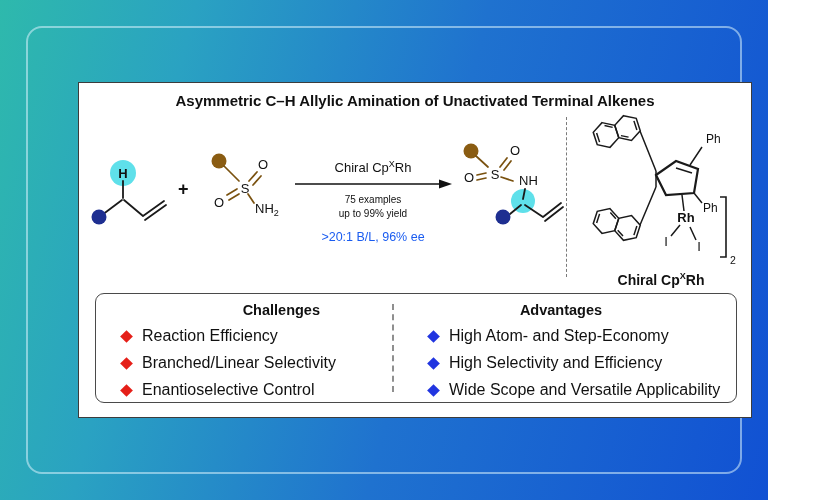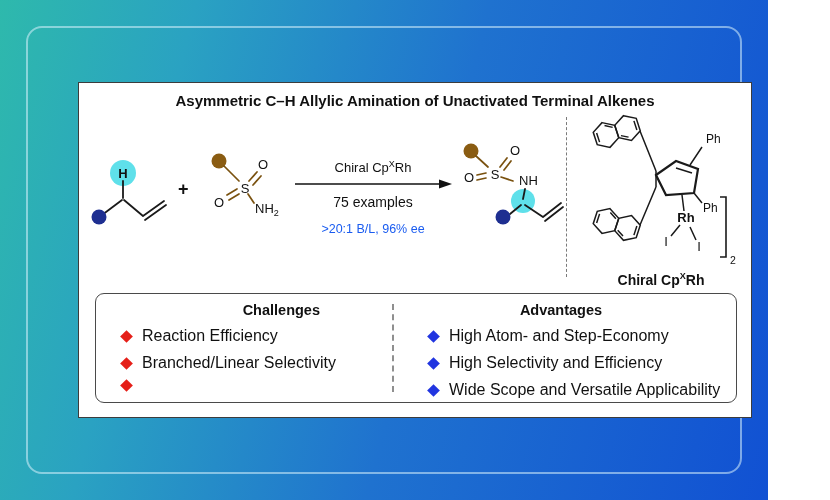--- a/index.html
+++ b/index.html
@@ -11,21 +11,21 @@
   .card { position:absolute; left:78px; top:82px; width:674px; height:336px;
           background:#ffffff; border:1px solid #3c3c3c; }
   .title { position:absolute; top:9px; left:0; right:0; text-align:center;
            font-size:15px; font-weight:bold; color:#111; }
   .abs { position:absolute; }
   .plus { left:99px; top:96px; font-size:18px; font-weight:600; color:#111; }
   .arrow-block { left:212px; top:76px; width:164px; text-align:center; color:#111; }
   .cat-line { font-size:13px; margin-bottom:3px; }
   .sup { vertical-align:super; font-size:9px; }
   .arrow-svg { display:block; margin:2px auto 3px auto; }
-  .cond { font-size:14px; line-height:1.32; }
+  .cond { font-size:10px; line-height:1.32; }
   .cond-blue { font-size:12.5px; line-height:1.32; color:#1a5cf0;margin-top:9px; }
   .scheme-divider { left:487px; top:34px; height:160px; width:0;
                     border-left:1.5px dashed #7a7a7a; }
   .cat-label { left:497px; top:188px; width:170px; text-align:center;
                font-size:14px; font-weight:bold; color:#111; }
   .panel { left:16px; top:210px; width:642px; height:110px;
            border:1.5px solid #4a4a4a; border-radius:9px; }
   .panel-heading { position:absolute; top:8px; font-size:14.5px; font-weight:bold;
                    color:#111; text-align:center; }
   .ph-left { left:24px; width:200px;text-align:right; }
@@ -68,20 +68,21 @@
       <text x="58" y="68" font-size="13" fill="#6b4a0e"><tspan>NH</tspan><tspan dy="3" font-size="9">2</tspan></text>
     </svg>
 
     <div class="abs arrow-block">
       <div class="cat-line"><span>Chiral Cp</span><span class="sup">X</span><span>Rh</span></div>
       <svg class="arrow-svg" width="160" height="12" viewBox="0 0 160 12">
         <line x1="2" y1="6" x2="147" y2="6" stroke="#111" stroke-width="1.6"></line>
         <polygon points="146,1.5 159,6 146,10.5" fill="#111"></polygon>
       </svg>
       <div class="cond">75 examples</div>
+      <div class="cond">up to 99% yield</div>
       <div class="cond-blue">&gt;20:1 B/L, 96% ee</div>
     </div>
 
     <svg class="abs" style="left:378px;top:54px" width="120" height="118" viewBox="0 0 120 118">
       <circle cx="66" cy="64" r="12" fill="#5fe0ea"></circle>
       <circle cx="14" cy="14" r="7.5" fill="#8a5c12"></circle>
       <path d="M19 19 L31 30 M43 30 L50 21 M47 33 L54 24 M29 36 L20 38 M29 41 L20 43 M44 40 L56 44" stroke="#7a5210" stroke-width="1.7" stroke-linecap="round" fill="none"></path>
       <path d="M68 52 L66 62 M64 68 L53 77 M68 68 L86 80 M86 80 L104 66 M88 84 L106 70" stroke="#1a1a1a" stroke-width="1.8" stroke-linecap="round" fill="none"></path>
       <circle cx="46" cy="80" r="7.5" fill="#1e2f91"></circle>
       <text x="38" y="42" text-anchor="middle" font-size="13" fill="#6b4a0e">S</text>
@@ -125,20 +126,21 @@
       <div class="row" style="left:26px;top:33px">
         <span class="diamond d-red"></span>
         <span>Reaction Efficiency</span>
       </div>
       <div class="row" style="left:26px;top:60px">
         <span class="diamond d-red"></span>
         <span>Branched/Linear Selectivity</span>
       </div>
       <div class="row" style="left:26px;top:87px">
         <span class="diamond d-red"></span>
+        <span>Enantioselective Control</span>
       </div>
 
       <div class="row" style="left:333px;top:60px">
         <span class="diamond d-blue"></span>
         <span>High Selectivity and Efficiency</span>
       </div>
       <div class="row" style="left:333px;top:33px">
         <span class="diamond d-blue"></span>
         <span>High Atom- and Step-Economy</span>
       </div>

